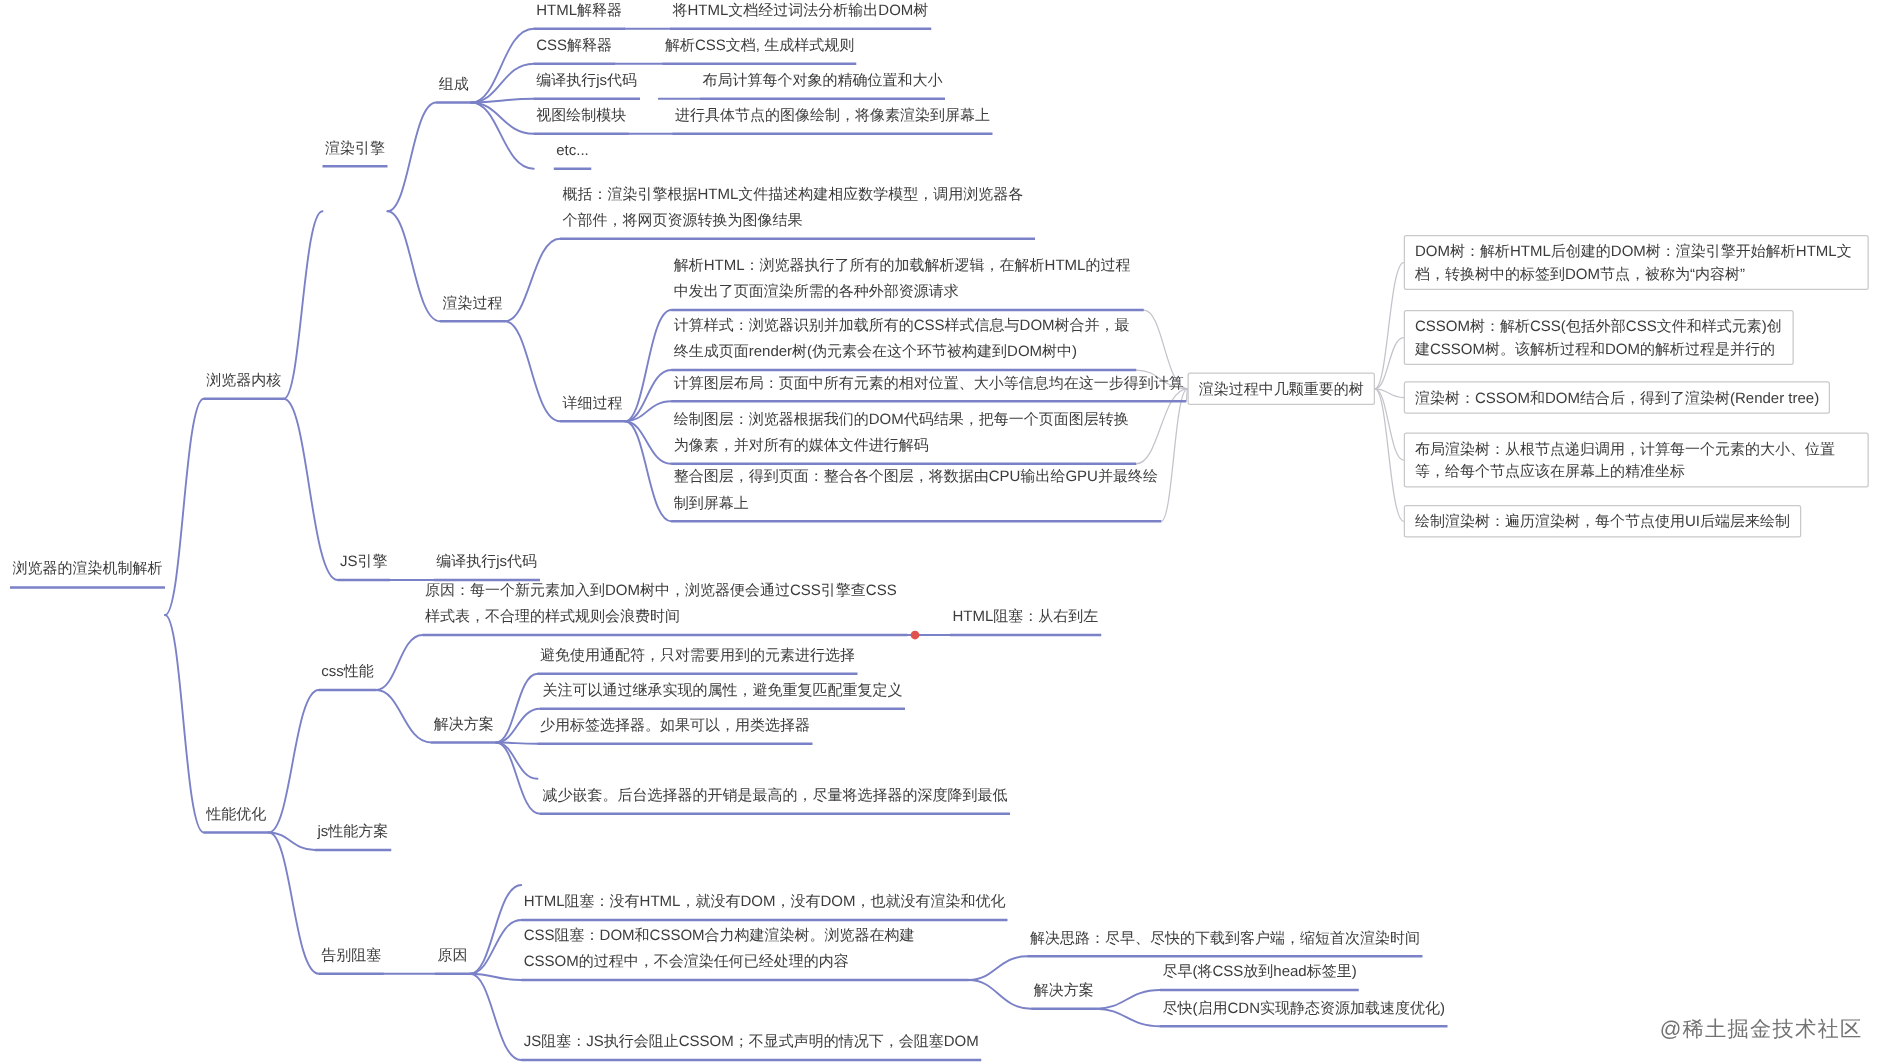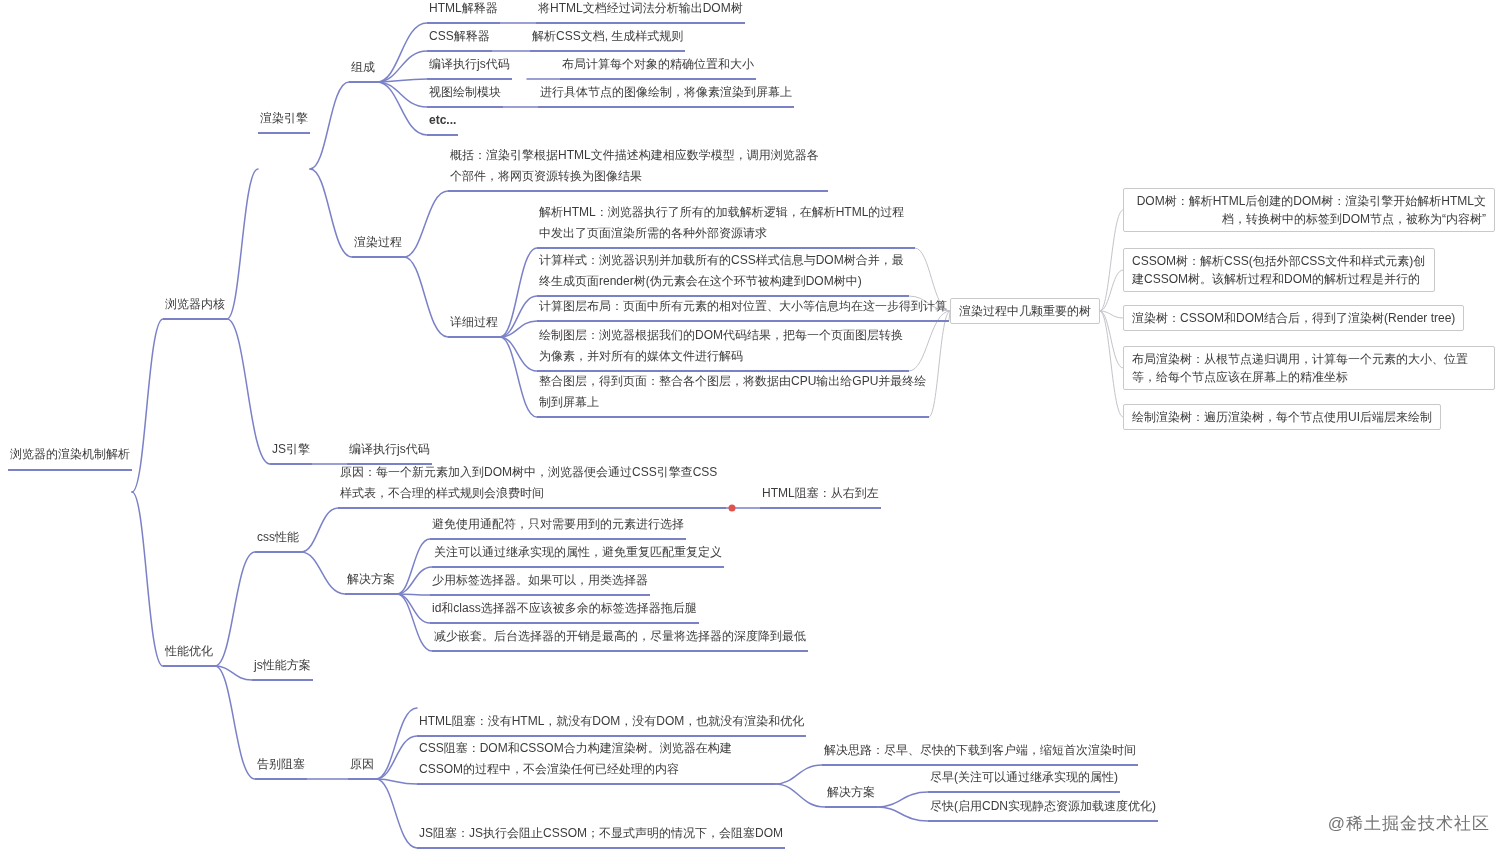--- a/index.html
+++ b/index.html
@@ -111,52 +111,51 @@
       <div class="node underline nowrap" style="left: 258px; bottom: 717px;">渲染引擎</div>
       <div class="node underline nowrap" style="left: 349px; bottom: 768px;">组成</div>
       <div class="node underline nowrap" style="left: 427px; bottom: 827px;">HTML解释器</div>
       <div class="node underline nowrap" style="left: 536px; bottom: 827px;">将HTML文档经过词法分析输出DOM树</div>
       <div class="node underline nowrap" style="left: 427px; bottom: 799px;">CSS解释器</div>
       <div class="node underline nowrap" style="left: 530px; bottom: 799px;">解析CSS文档, 生成样式规则</div>
       <div class="node underline nowrap" style="left: 427px; bottom: 771px;">编译执行js代码</div>
       <div class="node underline nowrap" style="left: 560px; bottom: 771px;">布局计算每个对象的精确位置和大小</div>
       <div class="node underline nowrap" style="left: 427px; bottom: 743px;">视图绘制模块</div>
       <div class="node underline nowrap" style="left: 538px; bottom: 743px;">进行具体节点的图像绘制，将像素渲染到屏幕上</div>
-      <div class="node underline nowrap" style="left: 427px; bottom: 715px; font-weight: bold;">etc...</div>
+      <div class="node underline nowrap" style="left: 443px; bottom: 715px;">etc...</div>
       <div class="node underline nowrap" style="left: 352px; bottom: 593px;">渲染过程</div>
       <div class="node underline" style="width: 380px; left: 448px; bottom: 659px;">概括：渲染引擎根据HTML文件描述构建相应数学模型，调用浏览器各个部件，将网页资源转换为图像结果</div>
       <div class="node underline nowrap" style="left: 448px; bottom: 513px;">详细过程</div>
       <div class="node underline" style="width: 378px; left: 537px; bottom: 602px;">解析HTML：浏览器执行了所有的加载解析逻辑，在解析HTML的过程中发出了页面渲染所需的各种外部资源请求</div>
       <div class="node underline" style="width: 372px; left: 537px; bottom: 554px;">计算样式：浏览器识别并加载所有的CSS样式信息与DOM树合并，最终生成页面render树(伪元素会在这个环节被构建到DOM树中)</div>
       <div class="node underline nowrap" style="left: 537px; bottom: 529px;">计算图层布局：页面中所有元素的相对位置、大小等信息均在这一步得到计算</div>
       <div class="node underline" style="width: 372px; left: 537px; bottom: 479px;">绘制图层：浏览器根据我们的DOM代码结果，把每一个页面图层转换为像素，并对所有的媒体文件进行解码</div>
       <div class="node underline" style="width: 392px; left: 537px; bottom: 433px;">整合图层，得到页面：整合各个图层，将数据由CPU输出给GPU并最终绘制到屏幕上</div>
       <div class="node box nowrap" style="left: 950px; bottom: 527px;">渲染过程中几颗重要的树</div>
-      <div class="node box" style="width: 372px; left: 1123px; bottom: 619px; text-align: right;">DOM树：解析HTML后创建的DOM树：渲染引擎开始解析HTML文档，转换树中的标签到DOM节点，被称为“内容树”</div>
+      <div class="node box" style="width: 372px; left: 1123px; bottom: 619px;">DOM树：解析HTML后创建的DOM树：渲染引擎开始解析HTML文档，转换树中的标签到DOM节点，被称为“内容树”</div>
       <div class="node box" style="width: 312px; left: 1123px; bottom: 559px;">CSSOM树：解析CSS(包括外部CSS文件和样式元素)创建CSSOM树。该解析过程和DOM的解析过程是并行的</div>
       <div class="node box nowrap" style="left: 1123px; bottom: 520px;">渲染树：CSSOM和DOM结合后，得到了渲染树(Render tree)</div>
       <div class="node box" style="width: 372px; left: 1123px; bottom: 461px;">布局渲染树：从根节点递归调用，计算每一个元素的大小、位置等，给每个节点应该在屏幕上的精准坐标</div>
       <div class="node box nowrap" style="left: 1123px; bottom: 421px;">绘制渲染树：遍历渲染树，每个节点使用UI后端层来绘制</div>
       <div class="node underline nowrap" style="left: 270px; bottom: 386px;">JS引擎</div>
       <div class="node underline nowrap" style="left: 347px; bottom: 386px;">编译执行js代码</div>
       <div class="node underline nowrap" style="left: 163px; bottom: 184px;">性能优化</div>
       <div class="node underline nowrap" style="left: 255px; bottom: 298px;">css性能</div>
       <div class="node underline" style="width: 388px; left: 338px; bottom: 342px;">原因：每一个新元素加入到DOM树中，浏览器便会通过CSS引擎查CSS样式表，不合理的样式规则会浪费时间</div>
       <div class="node underline nowrap" style="left: 760px; bottom: 342px;">HTML阻塞：从右到左</div>
       <div class="node underline nowrap" style="left: 345px; bottom: 256px;">解决方案</div>
       <div class="node underline nowrap" style="left: 430px; bottom: 311px;">避免使用通配符，只对需要用到的元素进行选择</div>
       <div class="node underline nowrap" style="left: 432px; bottom: 283px;">关注可以通过继承实现的属性，避免重复匹配重复定义</div>
       <div class="node underline nowrap" style="left: 430px; bottom: 255px;">少用标签选择器。如果可以，用类选择器</div>
-      <div class="node underline nowrap" style="left: 430px; bottom: 227px;">id和class选择器不应该被多余的标签选择器拖后腿</div>
       <div class="node underline nowrap" style="left: 432px; bottom: 199px;">减少嵌套。后台选择器的开销是最高的，尽量将选择器的深度降到最低</div>
       <div class="node underline nowrap" style="left: 252px; bottom: 170px;">js性能方案</div>
       <div class="node underline nowrap" style="left: 255px; bottom: 71px;">告别阻塞</div>
       <div class="node underline nowrap" style="left: 348px; bottom: 71px;">原因</div>
       <div class="node underline nowrap" style="left: 417px; bottom: 114px;">HTML阻塞：没有HTML，就没有DOM，没有DOM，也就没有渲染和优化</div>
       <div class="node underline" style="width: 358px; left: 417px; bottom: 66px;">CSS阻塞：DOM和CSSOM合力构建渲染树。浏览器在构建CSSOM的过程中，不会渲染任何已经处理的内容</div>
       <div class="node underline nowrap" style="left: 417px; bottom: 2px;">JS阻塞：JS执行会阻止CSSOM；不显式声明的情况下，会阻塞DOM</div>
       <div class="node underline nowrap" style="left: 822px; bottom: 85px;">解决思路：尽早、尽快的下载到客户端，缩短首次渲染时间</div>
       <div class="node underline nowrap" style="left: 825px; bottom: 43px;">解决方案</div>
-      <div class="node underline nowrap" style="left: 928px; bottom: 58px;">尽早(关注可以通过继承实现的属性)</div>
+      <div class="node underline nowrap" style="left: 928px; bottom: 58px;">尽早(将CSS放到head标签里)</div>
       <div class="node underline nowrap" style="left: 928px; bottom: 29px;">尽快(启用CDN实现静态资源加载速度优化)</div>
     </div>
   <div class="watermark">@稀土掘金技术社区</div>
 </div>
 
 </body></html>

